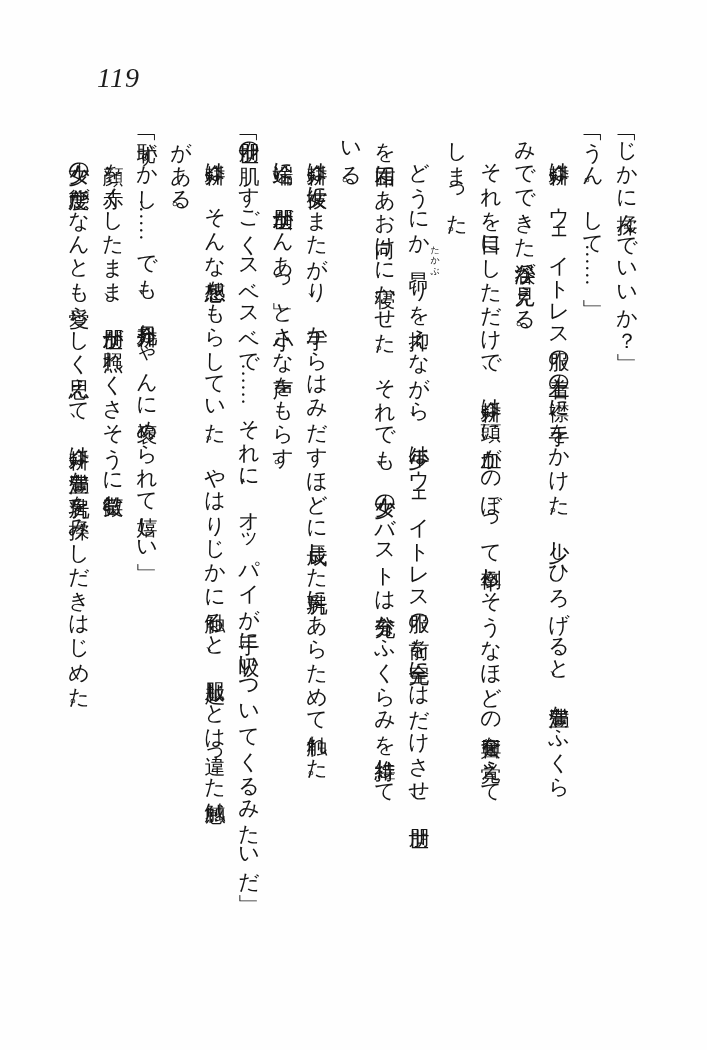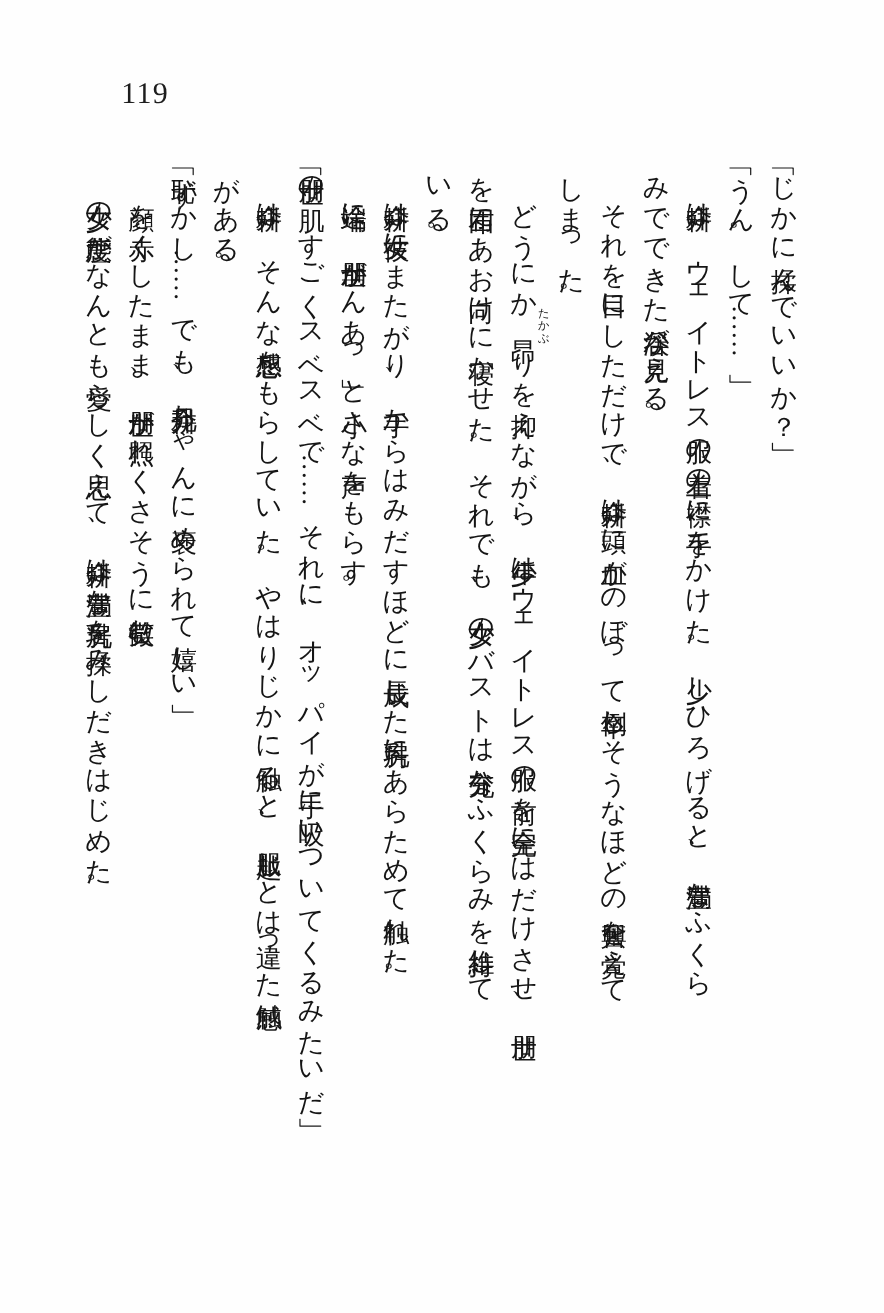--- a/index.html
+++ b/index.html
@@ -12,21 +12,22 @@
   }
   .page {
     position: absolute;
     inset: 0;
     background: #fefefe;
   }
   .page-number {
     position: absolute;
     top: 62px;
     left: 97px;
-    font-size: 24px;
+    font-style: italic;
+    font-size: 28px;
     letter-spacing: 1px;
     color: #1d1d1d;
   }
   .text-block {
     position: absolute;
     top: 127px;
     right: 63px;
     height: 826px;
     writing-mode: vertical-rl;
     text-orientation: mixed;

